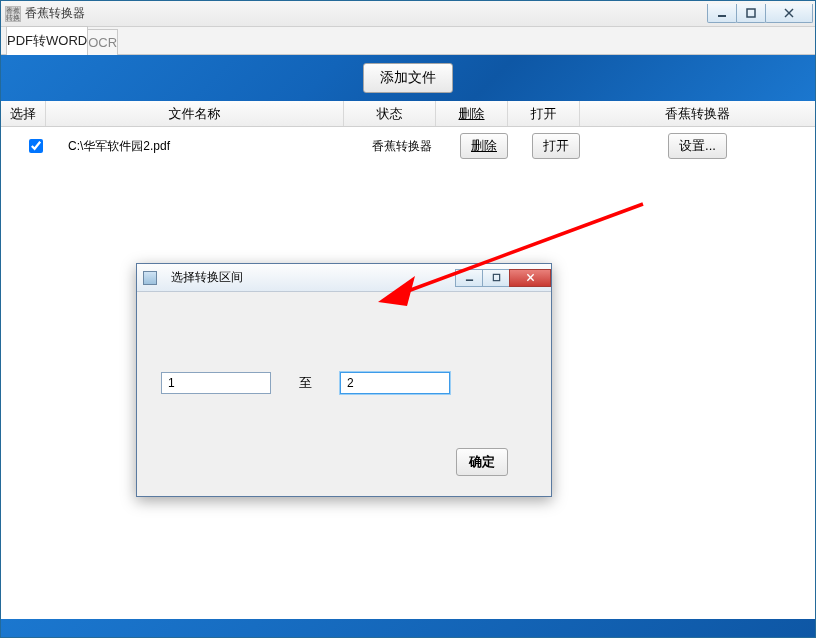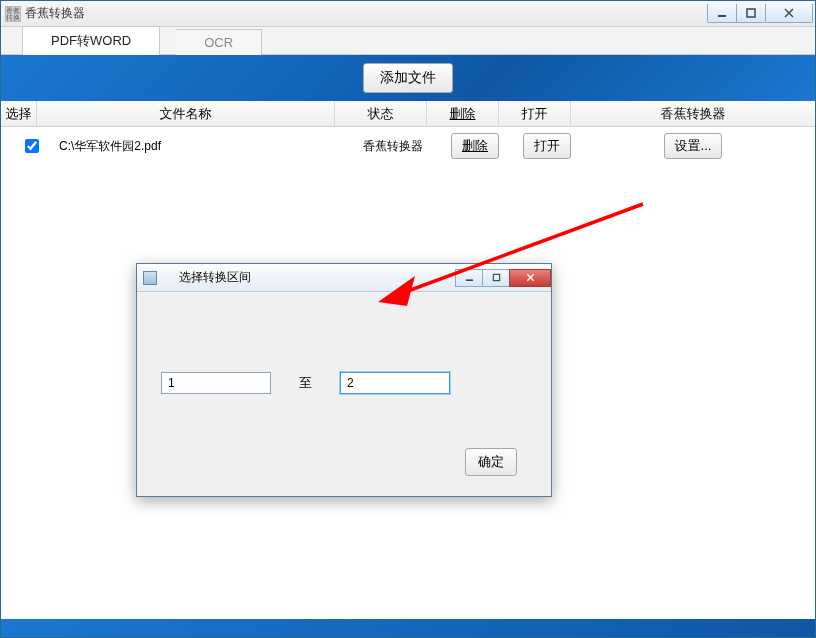--- a/index.html
+++ b/index.html
@@ -54,30 +54,29 @@
   
   .tabbar {
     display: flex;
     align-items: flex-end;
     height: 28px;
     padding-left: 5px;
     background: #f3f3f3;
     border-bottom: 1px solid #c9c9c9;
   }
   .tab {
-    padding: 5px 28px;
+    padding: 5px 0;
     border: 1px solid #c9c9c9;
     border-bottom: none;
     background: #f6f6f6;
     position: relative;
     top: 1px;
     color: #888;
     border-left: none;
     font-size: 13px;
-    margin-left: 16px;
   }
   .tab:first-child { border-left: 1px solid #c9c9c9; }
   .tab.active {
     background: #fff;
     color: #222;
     z-index: 2;
   }
 
   
   .content {
@@ -116,21 +115,21 @@
     height: 26px;
     background: linear-gradient(to bottom, #fcfcfc, #eeeeee);
     border-bottom: 1px solid #d0d0d0;
   }
   .gh-cell {
     border-right: 1px solid #d8d8d8;
     display: flex; align-items: center; justify-content: center;
     font-size: 13px;
   }
   .gh-cell:last-child { border-right: none; }
-  .w-sel { width: 36px; }
+  .w-sel { width: 45px; }
   .w-name { width: 298px; }
   .w-status { width: 92px; font-family: Liberation Mono, monospace; }
   .w-del { width: 72px; text-decoration: underline; }
   .w-open { width: 72px; font-family: Liberation Mono, monospace; }
   .w-range { flex: 1; }
 
   .grid-body { }
   .row {
     display: flex;
     align-items: center;
@@ -151,21 +150,21 @@
     box-shadow: 0 4px 14px rgba(0,0,0,0.35);
     display: flex; flex-direction: column;
   }
   .dlg-title {
     height: 28px;
     background: linear-gradient(to bottom, #fdfdfd, #e3ecf5);
     border-bottom: 1px solid #c0cad6;
     display: flex; align-items: center; justify-content: space-between;
     padding-left: 6px;
   }
-  .dlg-title-left { display: flex; align-items: center; gap: 22px; }
+  .dlg-title-left { display: flex; align-items: center; gap: 14px; }
   .dlg-icon {
     width: 14px; height: 14px;
     border: 1px solid #6b87a3;
     background: linear-gradient(to bottom, #cfe3f4, #9dc1dd);
   }
   .dlg-win-controls { display: flex; }
   .dlg-wb {
     width: 28px; height: 18px;
     border: 1px solid #8aa9c4;
     margin-left: -1px;
@@ -199,22 +198,23 @@
     background: #fff;
   }
   .range-row input.focus {
     border: 1px solid #3d9be9;
     box-shadow: 0 0 0 1px #9acef5;
     outline: none;
   }
   .range-to { font-size: 13px; }
   .dlg-ok {
     position: absolute;
-    right: 34px; bottom: 20px;
+    right: 43px; bottom: 20px;
     padding: 4px 14px;
+    font-weight: bold;
   }
 
   
   .arrow-svg {
     position: absolute;
     left: 322px; top: 143px;
     width: 330px; height: 115px;
     pointer-events: none;
   }
 </style>

